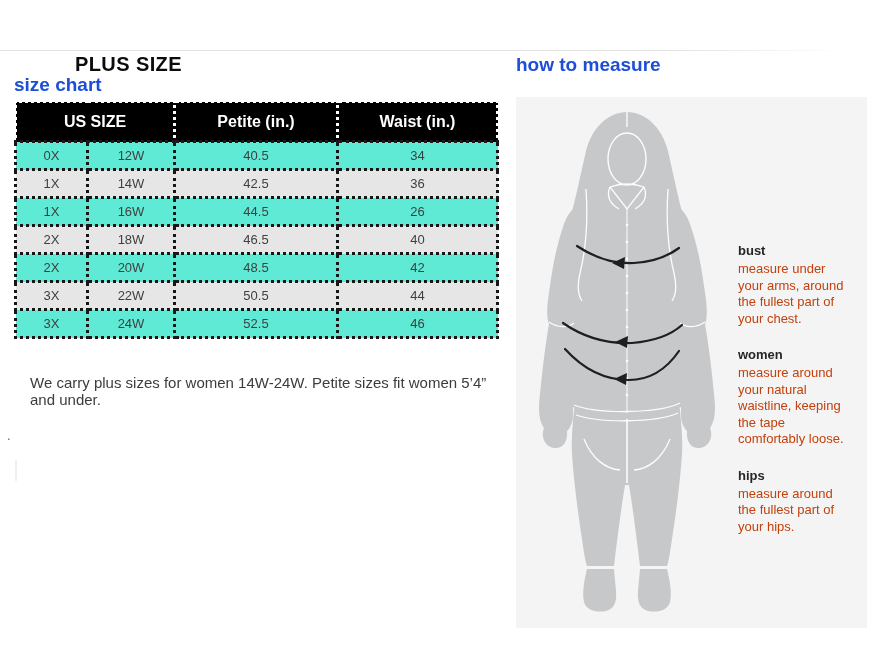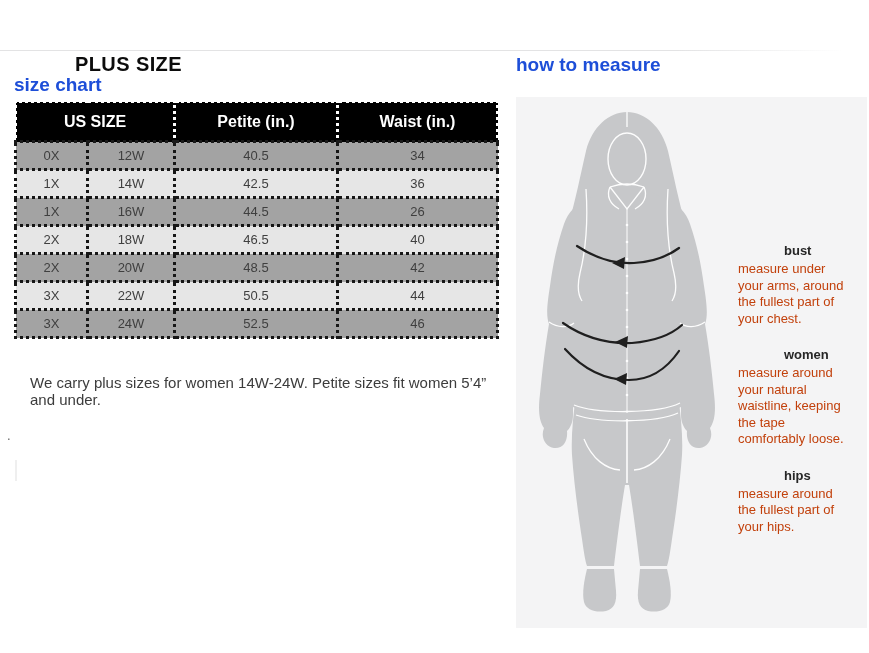--- a/index.html
+++ b/index.html
@@ -25,39 +25,39 @@
   
   .size-table-wrap { position: absolute; left: 14px; top: 100px; }
   table { border-collapse: collapse; table-layout: fixed; width: 482px; }
   thead th {
     background: #000000; color: #fff; font-size: 16px; font-weight: 700;
     border: 3px dotted #fff; border-bottom: 3px dotted #1a1a1a;
     height: 40px; text-align: center;
   }
   tbody td {
     border: 3px dotted #161616; height: 28px; text-align: center;
-    font-size: 13px; color: #3f3f3f; background: #a3a3a3;
+    font-size: 13px; color: #3f3f3f; background: #5eead4;
   }
   tbody tr.alt td { background: #e6e6e6; }
 
   .note {
     position: absolute; left: 30px; top: 374px; width: 480px;
     font-size: 15px; color: #3c3c3c;
   }
   .stray-dot { position: absolute; left: 7px; top: 428px; font-size: 13px; color: #666; }
   .faint-mark { position: absolute; left: 15px; top: 460px; width: 2px; height: 21px; background: #efefef; }
 
   
   .measure-panel {
     position: absolute; left: 516px; top: 97px; width: 351px; height: 531px;
     background: #f4f4f5;
   }
   .figure-svg { position: absolute; left: 0; top: 0; }
   .measure-copy { position: absolute; left: 222px; top: 146px; width: 110px; }
-  .measure-label { font-size: 13px; font-weight: 700; color: #262626; margin-bottom: 3px; margin-left: 46px; }
+  .measure-label { font-size: 13px; font-weight: 700; color: #262626; margin-bottom: 3px; }
   .measure-text { font-size: 13px; line-height: 16.5px; color: #c2410c; margin-bottom: 20px; width: 106px; }
 </style>
 </head>
 <body>
 
 <h1 class="page-title">PLUS SIZE</h1>
 <div class="top-divider"></div>
 
 <h2 class="section-heading" id="size-chart-heading">size chart</h2>
 

